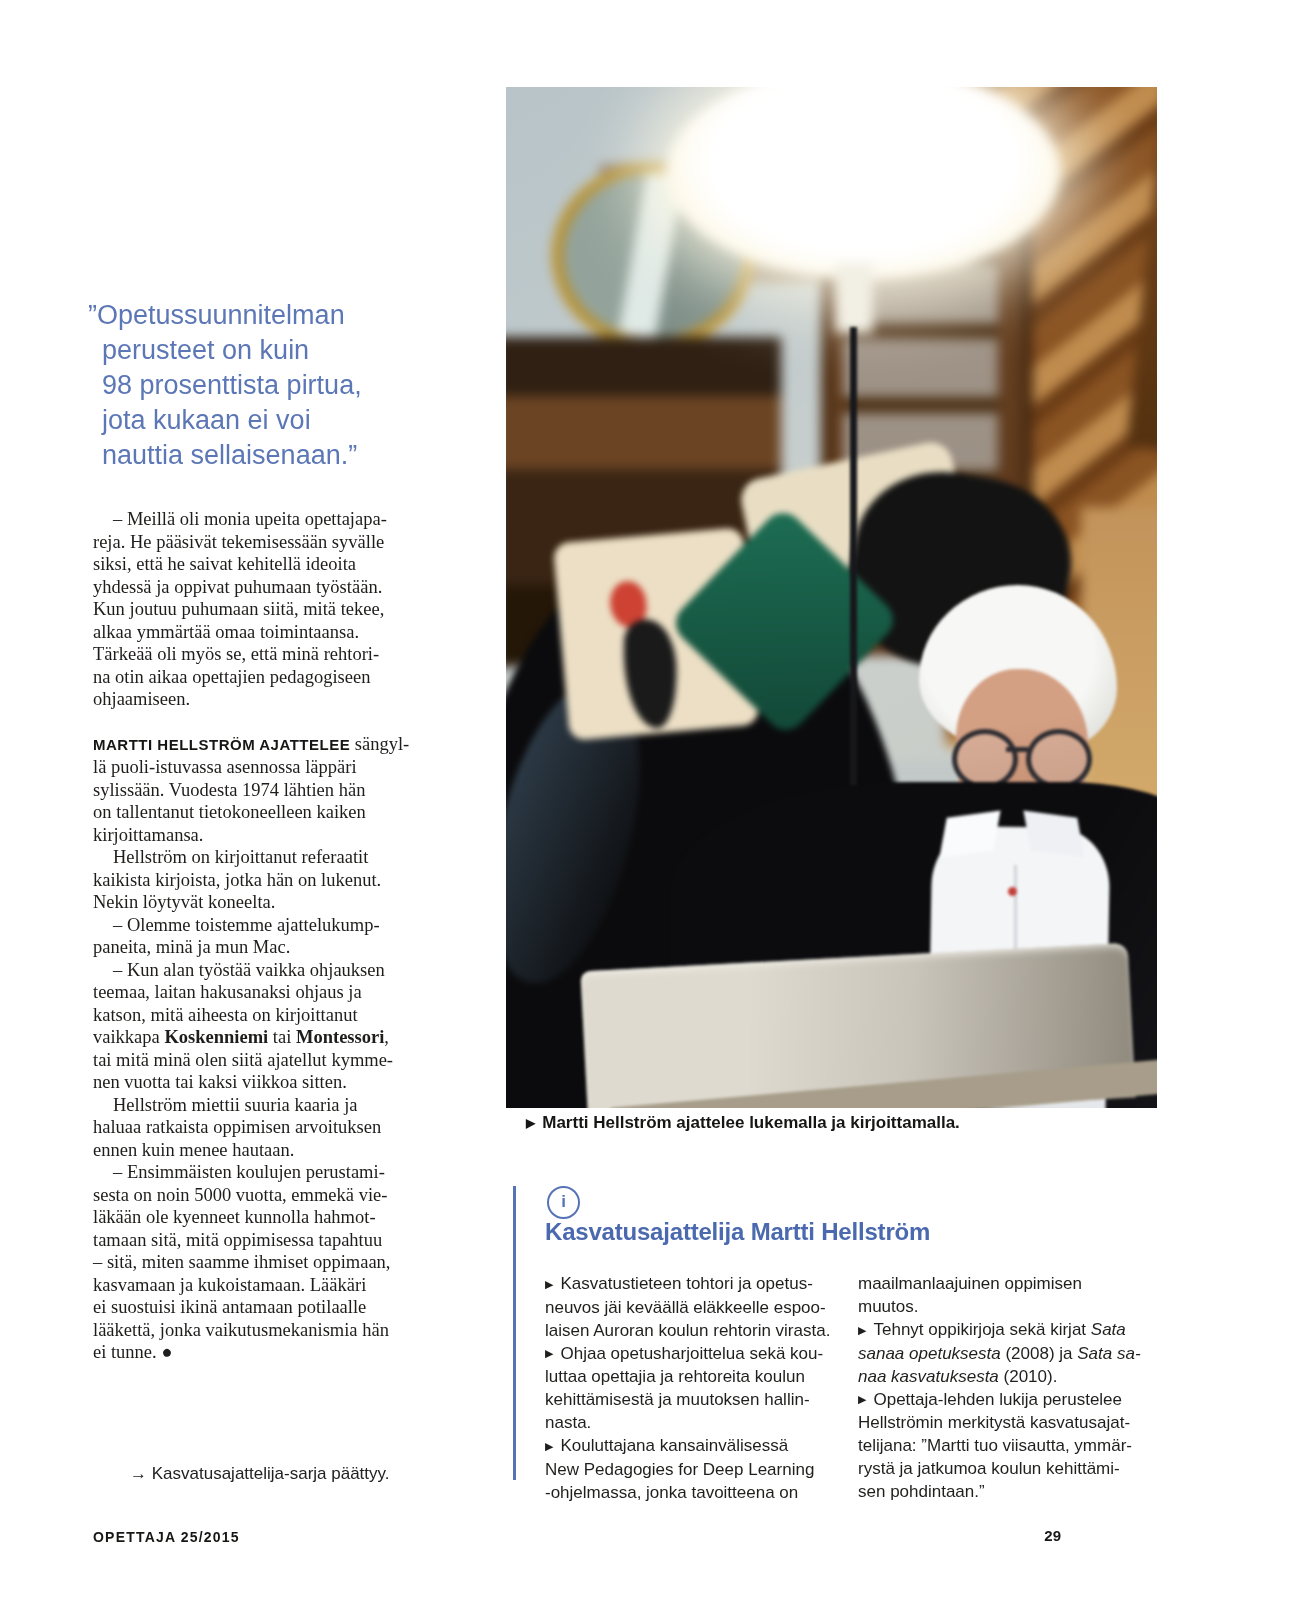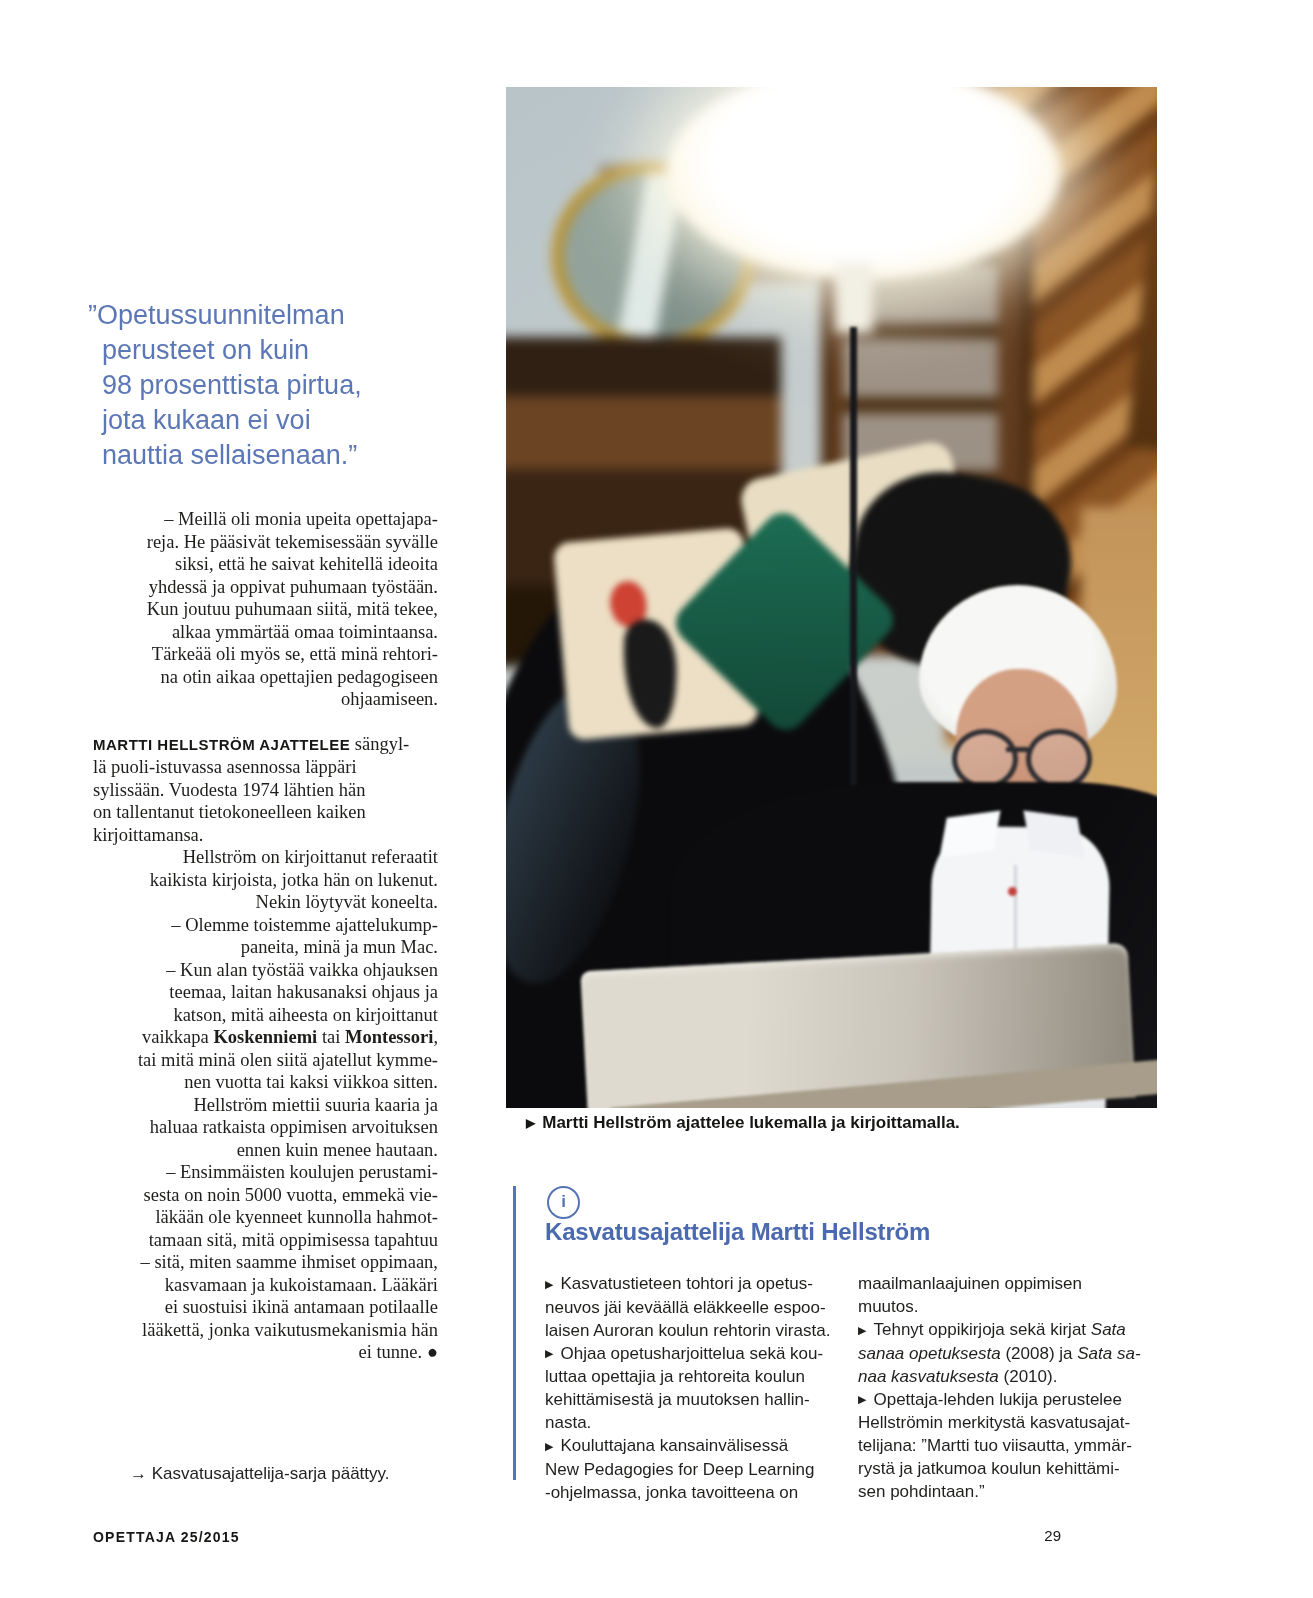--- a/index.html
+++ b/index.html
@@ -8,31 +8,31 @@
 
   
   .pull-quote{position:absolute;left:88px;top:298px;width:370px;
     font-family:"Liberation Sans",sans-serif;font-size:27px;line-height:35px;
     color:#5c77b6;white-space:pre-line;padding-left:14px;text-indent:-14px;}
 
   
   .article-col{position:absolute;left:93px;top:508px;width:345px;
     font-family:"Liberation Serif",serif;font-size:18.5px;line-height:22.5px;color:#1e1d1b;}
   .para{margin:0;white-space:pre-line;}
-  .para.indent{text-indent:20px;text-align:right;}
+  .para.indent{text-indent:20px;}
   .para.section{margin-top:22px;}
   .lead-in{font-family:"Liberation Sans",sans-serif;font-weight:bold;font-size:15px;
     letter-spacing:.5px;color:#161614;}
   .series-note{position:absolute;left:93px;top:1464px;font-size:17px;color:#222;
     font-family:"Liberation Sans",sans-serif;margin-left:37px;}
 
   
   .footer-left{position:absolute;left:93px;top:1529px;font-size:14px;font-weight:bold;
     letter-spacing:1.2px;color:#161614;}
-  .page-number{position:absolute;right:96px;top:1527px;font-size:15px;font-weight:normal;color:#161614;}
+  .page-number{position:absolute;right:96px;top:1527px;font-size:15px;font-weight:bold;color:#161614;}
 
   
   .photo{position:absolute;left:506px;top:87px;width:710px;height:1021px;overflow:hidden;background:#c2c9c8;}
   .photo *{position:absolute;}
   .ph-bg{inset:0;filter:blur(6px);}
   .ph-mid{inset:0;filter:blur(3px);}
   .ph-fg{inset:0;filter:blur(1.5px);}
   .wall{left:-25px;top:-25px;width:760px;height:700px;
     background:linear-gradient(150deg,#b7c3c8 0%,#c0cacc 35%,#ccd1ce 65%,#c6cac4 100%);}
   .beam{left:95px;top:70px;width:420px;height:125px;background:rgba(112,72,32,.5);transform:rotate(-2deg);}

